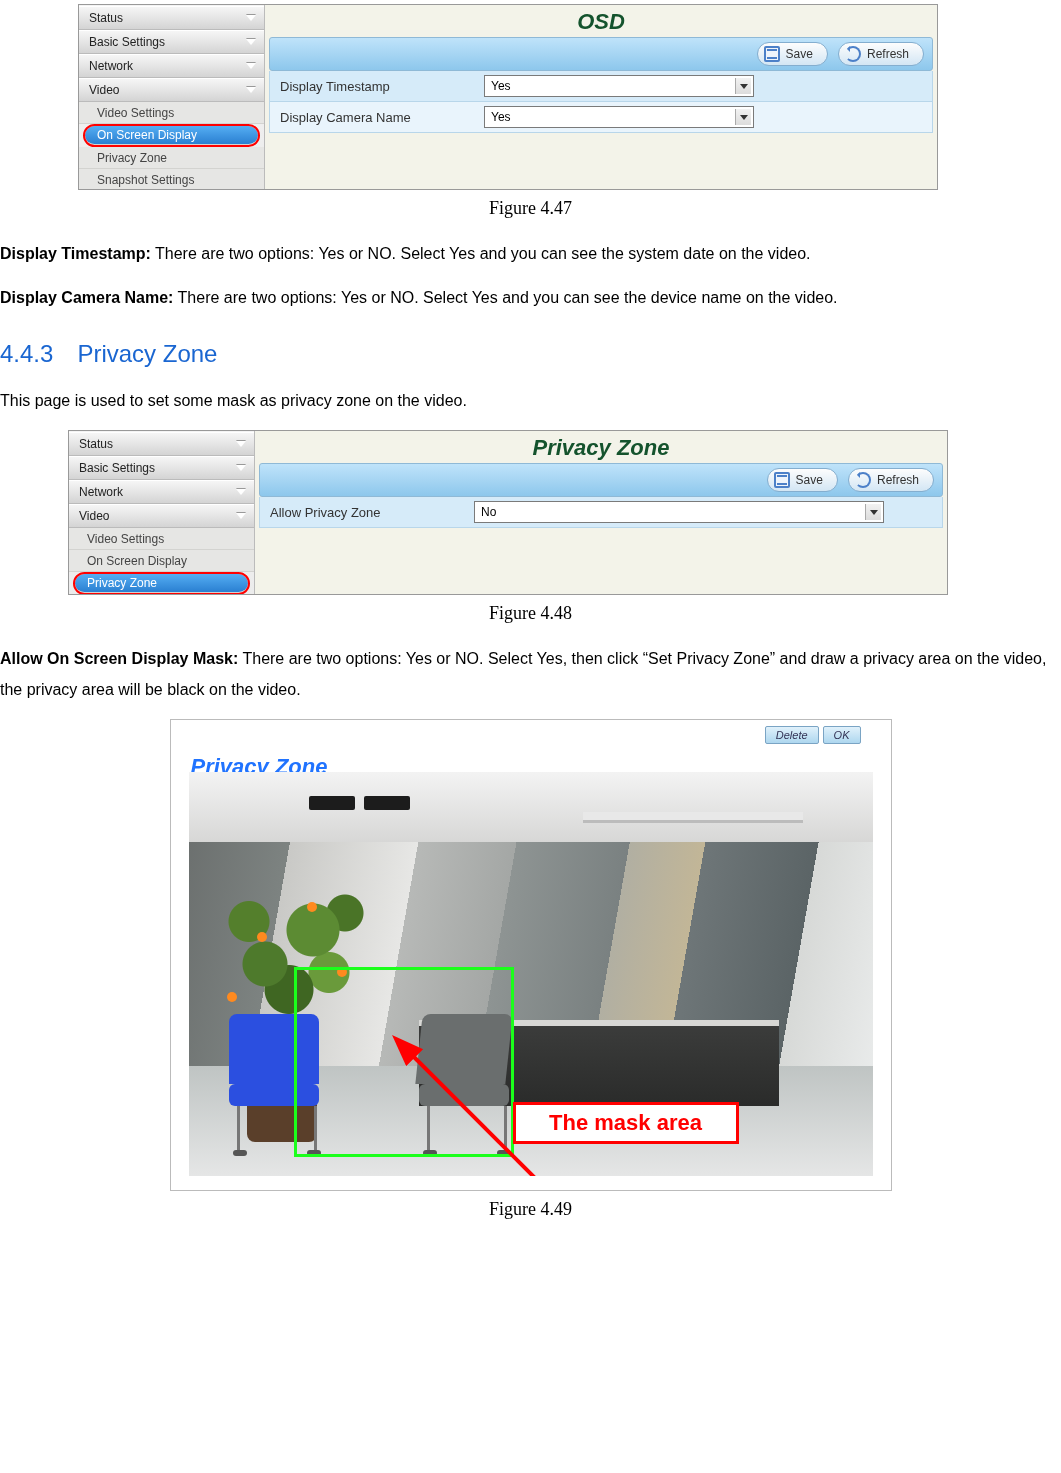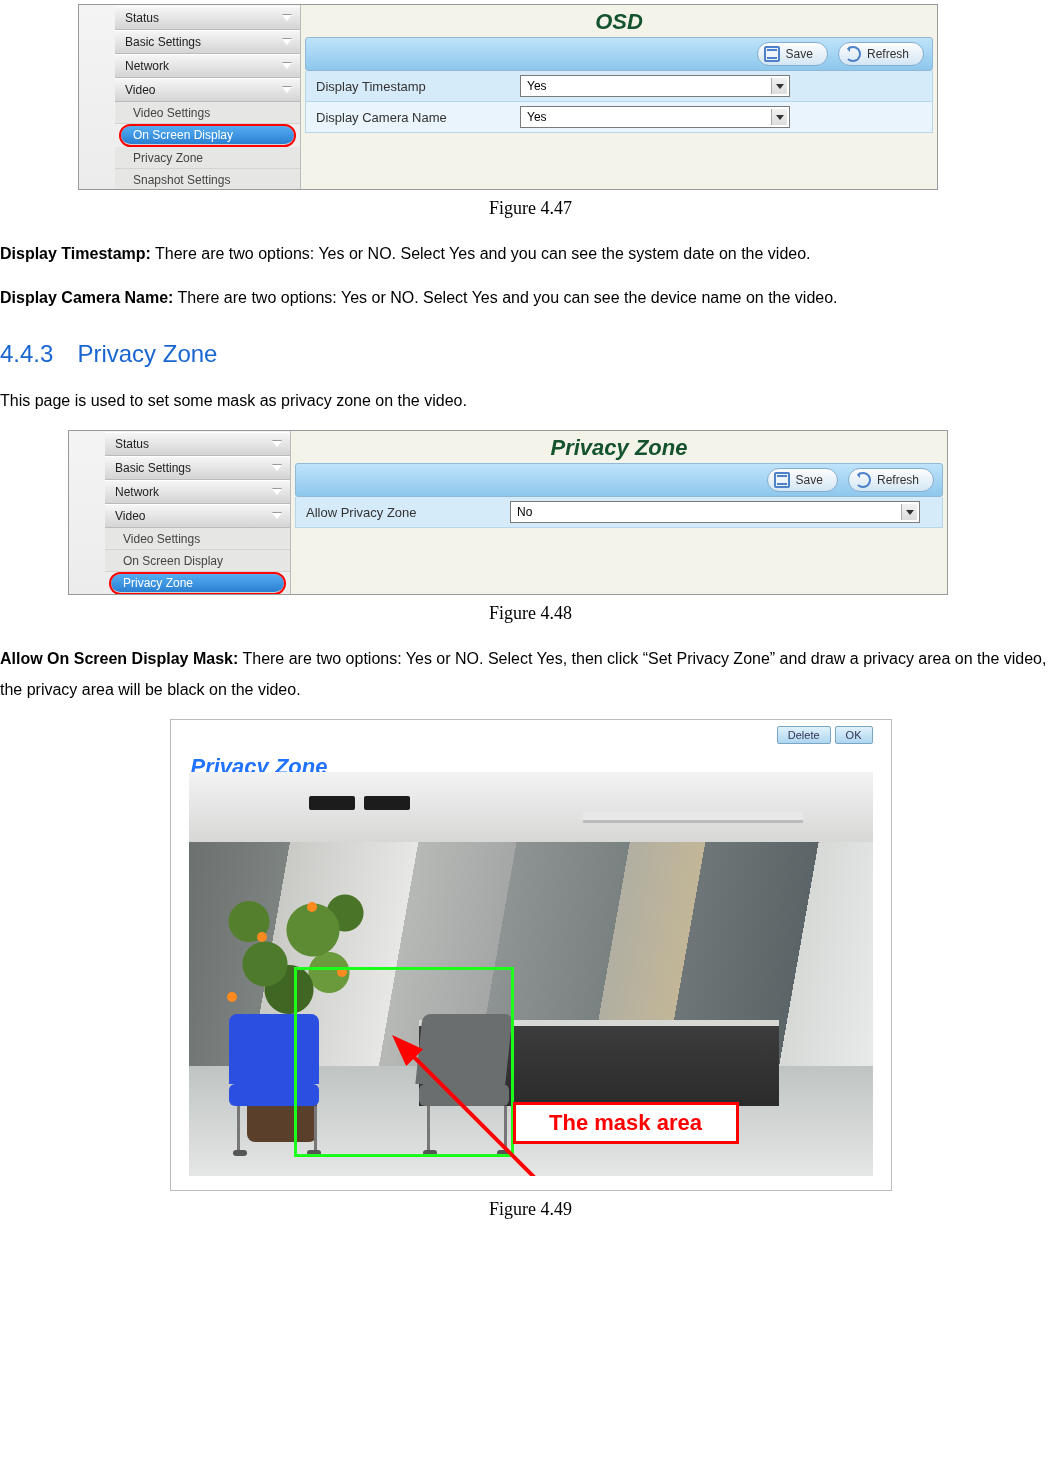--- a/index.html
+++ b/index.html
@@ -43,21 +43,20 @@
   }
   .ss-flex {
     display: flex;
     height: 100%;
   }
   .sidebar {
     width: 185px;
     background: linear-gradient(to bottom,#f4f4f4,#ececec);
     border-right: 1px solid #bbb;
     padding-top: 1px;
-    padding-left: 36px;
   }
   .nav-item {
     display: flex;
     align-items: center;
     justify-content: space-between;
     height: 22px;
     padding: 0 8px 0 10px;
     font-size: 12px;
     color: #222;
     background: linear-gradient(to bottom,#f6f6f6,#d4d4d4);
@@ -209,22 +208,23 @@
     border: 1px solid #bbb;
     margin: 0 auto;
     position: relative;
     background: #fff;
   }
   .ss3-top {
     height: 30px;
     display:flex;
     justify-content:flex-end;
     align-items:center;
-    padding-right: 18px;
+    padding-right: 30px;
     gap: 4px;
+    font-style: italic;
   }
   .mini-btn {
     background: linear-gradient(to bottom,#e0f1fb,#aed7ef);
     border:1px solid #7aa4c4;
     font-size:11px;
     color:#335;
     padding: 2px 10px;
     border-radius:2px;
   }
   .ss3-title {

